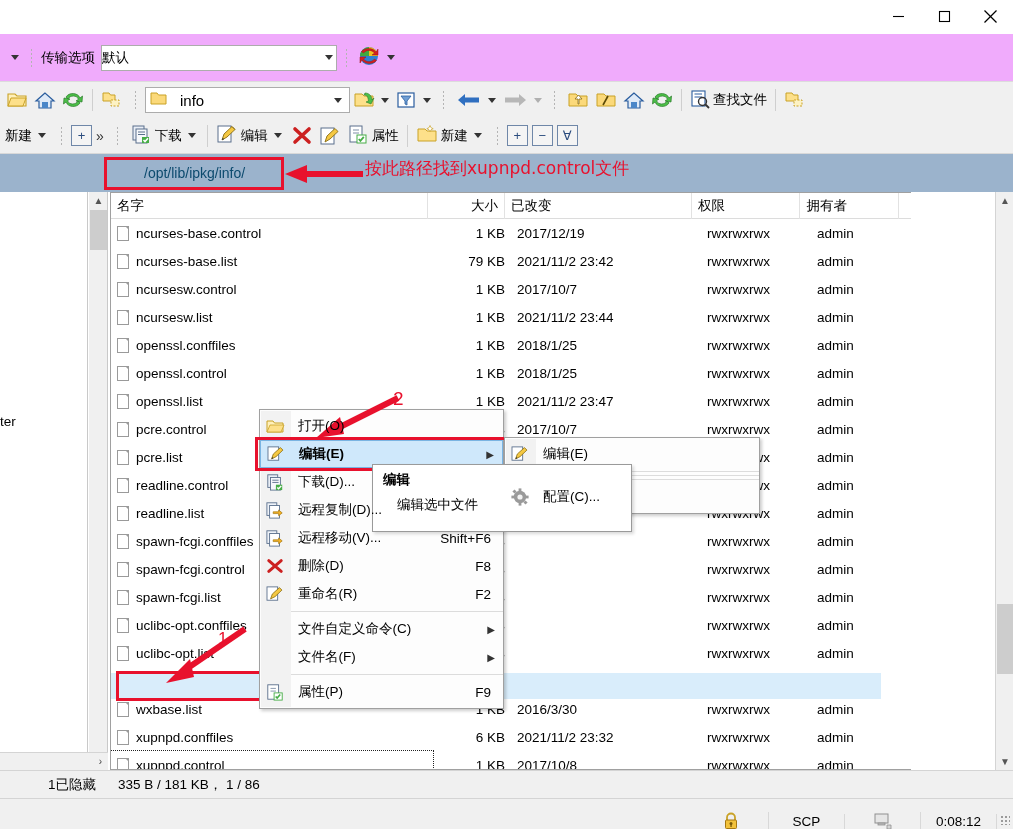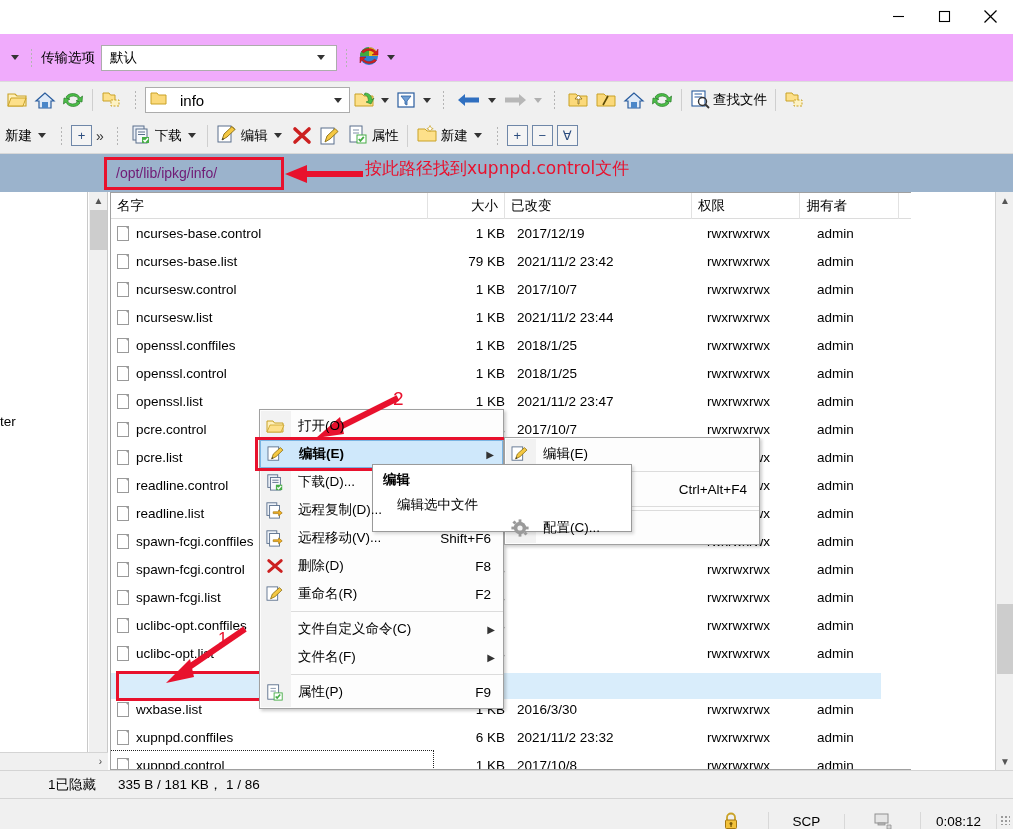--- a/index.html
+++ b/index.html
@@ -24,21 +24,21 @@
     position:absolute; left:0; top:34px; width:1013px; height:48px;
     background:#f0abfc; border-bottom:1px solid #dcdcdc;
     display:flex; align-items:center;
   }
   .gripper{ width:3px; height:20px; margin:0 8px;
             background-image:radial-gradient(#b4b4b4 40%, transparent 42%);
             background-size:3px 4px; }
   #optbar .lbl{ font-size:13.5px; margin-right:6px; color:#000; }
   #optcombo{
     width:236px; height:26px; background:#fff; border:1px solid #acacac;
-    display:flex; align-items:center; padding:0 8px; position:relative;
+    display:flex; align-items:center; padding:0 0; position:relative;
   }
   #optcombo .val{ flex:1; font-size:13.5px; }
   
   #tb1{
     position:absolute; left:0; top:82px; width:1013px; height:36px;
     background:#f0f0f0; display:flex; align-items:center;
   }
   #tb2{
     position:absolute; left:0; top:118px; width:1013px; height:36px;
     background:#f0f0f0; display:flex; align-items:center;
@@ -56,23 +56,23 @@
     display:flex;align-items:center;gap:13px;padding:0 4px;
   }
   #pathcombo .t{ font-size:15px; }
   .dblchev{ font-size:14px; color:#333; padding:0 4px; }
   
   #pathstrip{
     position:absolute; left:0; top:154px; width:1013px; height:38px;
     background:#9bb3cc; display:flex; align-items:center;
   }
   #pathbox{
-    position:absolute; left:110px; top:159px; width:152px; height:28px;
+    position:absolute; left:138px; top:159px; width:152px; height:28px;
     background:#9bb3cc; border:none; display:flex; align-items:center; padding-left:6px;
-    font-size:14px; color:#701a75;
+    font-size:14px; color:#0c4a6e;
   }
   #pathbox-outline{
     position:absolute; left:104px; top:157px; width:180px; height:33px;
     border:3px solid #e8112d; pointer-events:none;
   }
   #redarrow1{ position:absolute; left:283px; top:164px; width:80px; height:20px; }
   #annot{
     position:absolute; left:365px; top:157px;
     font-size:17px; color:#e8112d; white-space:nowrap;
     font-family:"DejaVu Sans","Liberation Sans",sans-serif;
@@ -800,25 +800,20 @@
           <rect x="1" y="1" width="12" height="15" fill="#fff" stroke="#5a6f8c" stroke-width="1"></rect>
           <path d="M5 14.5 7 9 15 1.8 17.8 4.6 10 12z" fill="#f5c842" stroke="#8a6d12" stroke-width=".9"></path>
           <path d="M5 14.5l2.1-.7-1.4-1.4z" fill="#333"></path>
         </svg>
     </span>
     <span class="lab">编辑(E)</span>
   </div>
 
   <div class="mdiv"></div>
 
-  <div class="mi">
-    <span class="ic"></span>
-    <span class="lab"></span>
-    <span class="acc">Ctrl+Alt+F4</span>
-  </div>
 
   <div class="mdiv"></div>
 
 
   <div class="mdiv"></div>
 
   <div class="mi">
     <span class="ic">
       <svg width="18" height="18" viewBox="0 0 18 18">
           <g fill="#9a9a9a">

